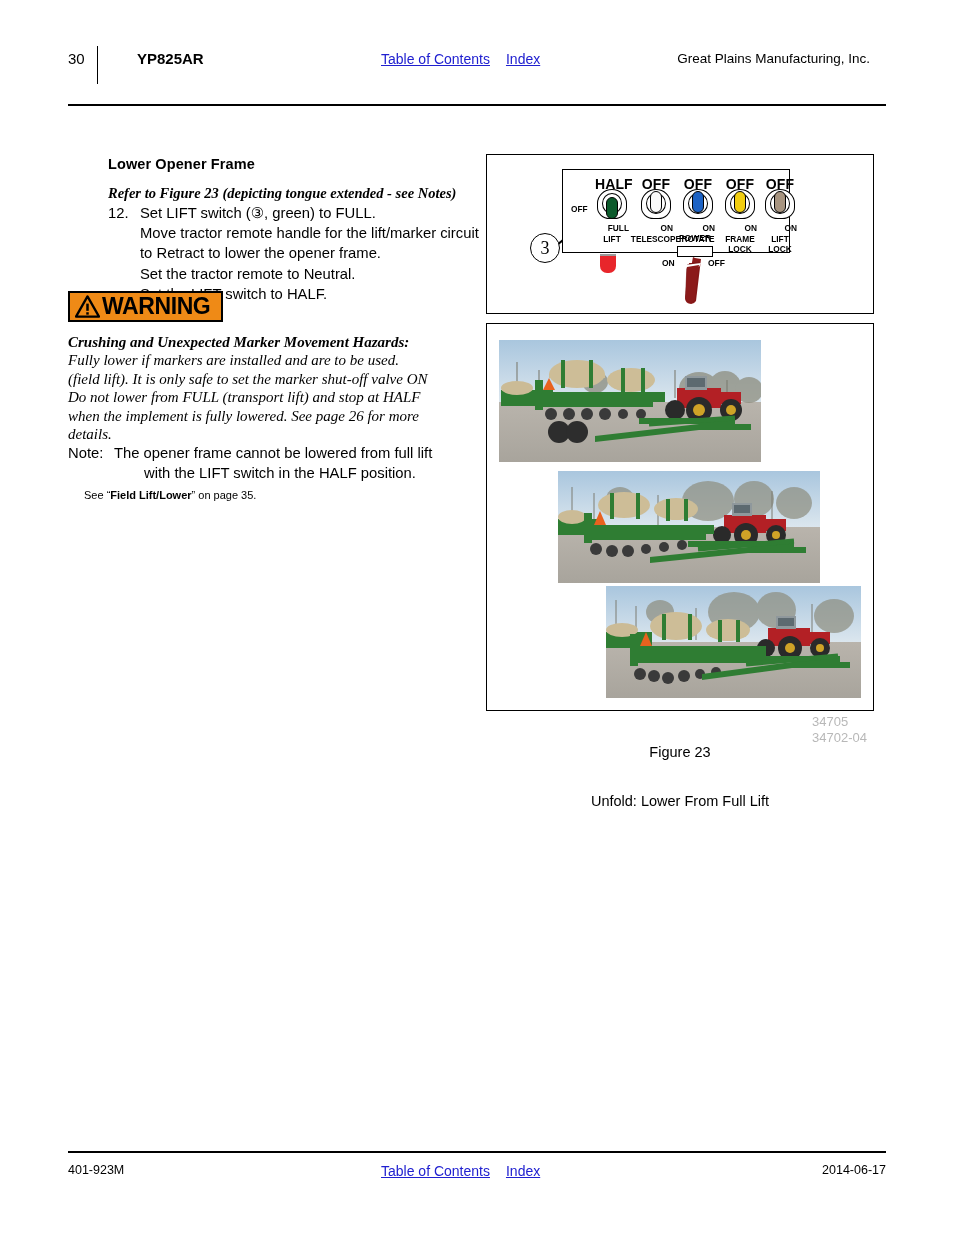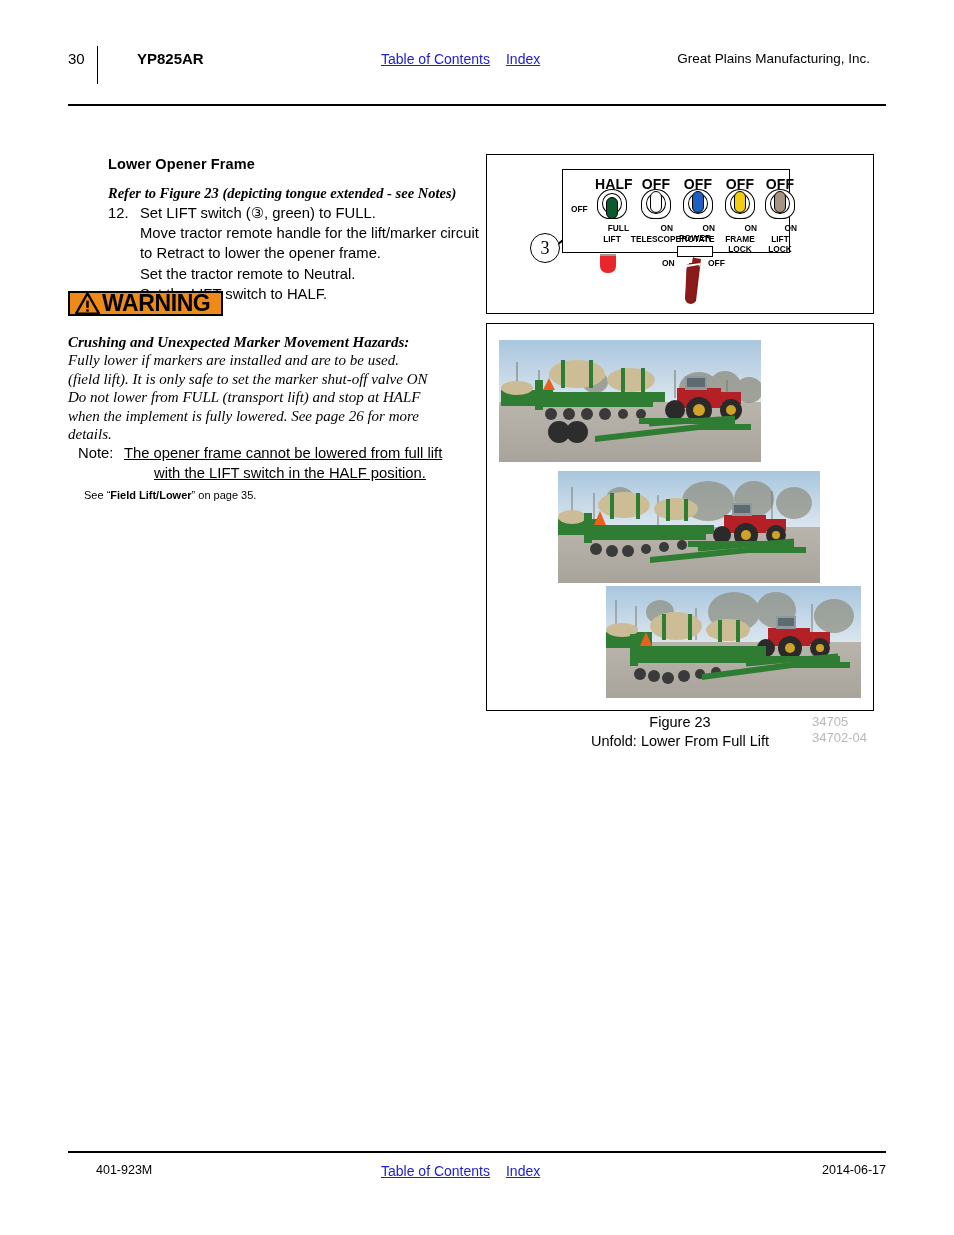--- a/index.html
+++ b/index.html
@@ -110,21 +110,21 @@
     top: 0;
   }
   .step-line { display: block; }
 
   
   #warning-banner {
     position: absolute;
     left: 68px;
     top: 291px;
     width: 155px;
-    height: 25px;
+    height: 31px;
     background: #EF8A16;
     border: 2px solid #000;
     box-sizing: border-box;
     display: flex;
     align-items: center;
     padding-left: 5px;
   }
   #warning-banner .tri {
     width: 25px;
     height: 23px;
@@ -151,26 +151,25 @@
   }
   #warning-body .wb-head {
     font-weight: bold;
     display: block;
   }
   #warning-body .wb-line { display: block; }
 
   
   #note-block {
     position: absolute;
-    left: 78px;
+    left: 68px;
     top: 443px;
     width: 392px;
     font-size: 14.8px;
     line-height: 20.2px;
-    text-decoration: underline;
   }
   #note-block .note-lbl {
     position: absolute;
     left: 0;
     top: 0;
   }
   #note-block .note-txt {
     display: block;
     padding-left: 46px;
   }
@@ -372,21 +371,21 @@
   
   #fig-caption {
     position: absolute;
     left: 486px;
     top: 713px;
     width: 388px;
     text-align: center;
     font-size: 14.5px;
     line-height: 19px;
   }
-  #fig-caption .cap-line { display: block; }
+  #fig-caption .cap-line { display: block; margin-top: 30px; }
   #fig-refs {
     position: absolute;
     left: 812px;
     top: 714px;
     width: 80px;
     text-align: left;
     font-size: 13px;
     line-height: 16px;
     color: #b8b8b8;
   }
@@ -405,21 +404,20 @@
     position: absolute;
     left: 68px;
     top: 1163px;
     width: 818px;
     height: 20px;
   }
   .ftr-code {
     position: absolute;
     left: 0; top: 0;
     font-size: 12.5px;
-    margin-left: 28px;
   }
   .ftr-links {
     position: absolute;
     left: 313px; top: 0;
     font-size: 14px;
   }
   .ftr-links a {
     color: #2020d0;
     text-decoration: underline;
     margin-right: 16px;

